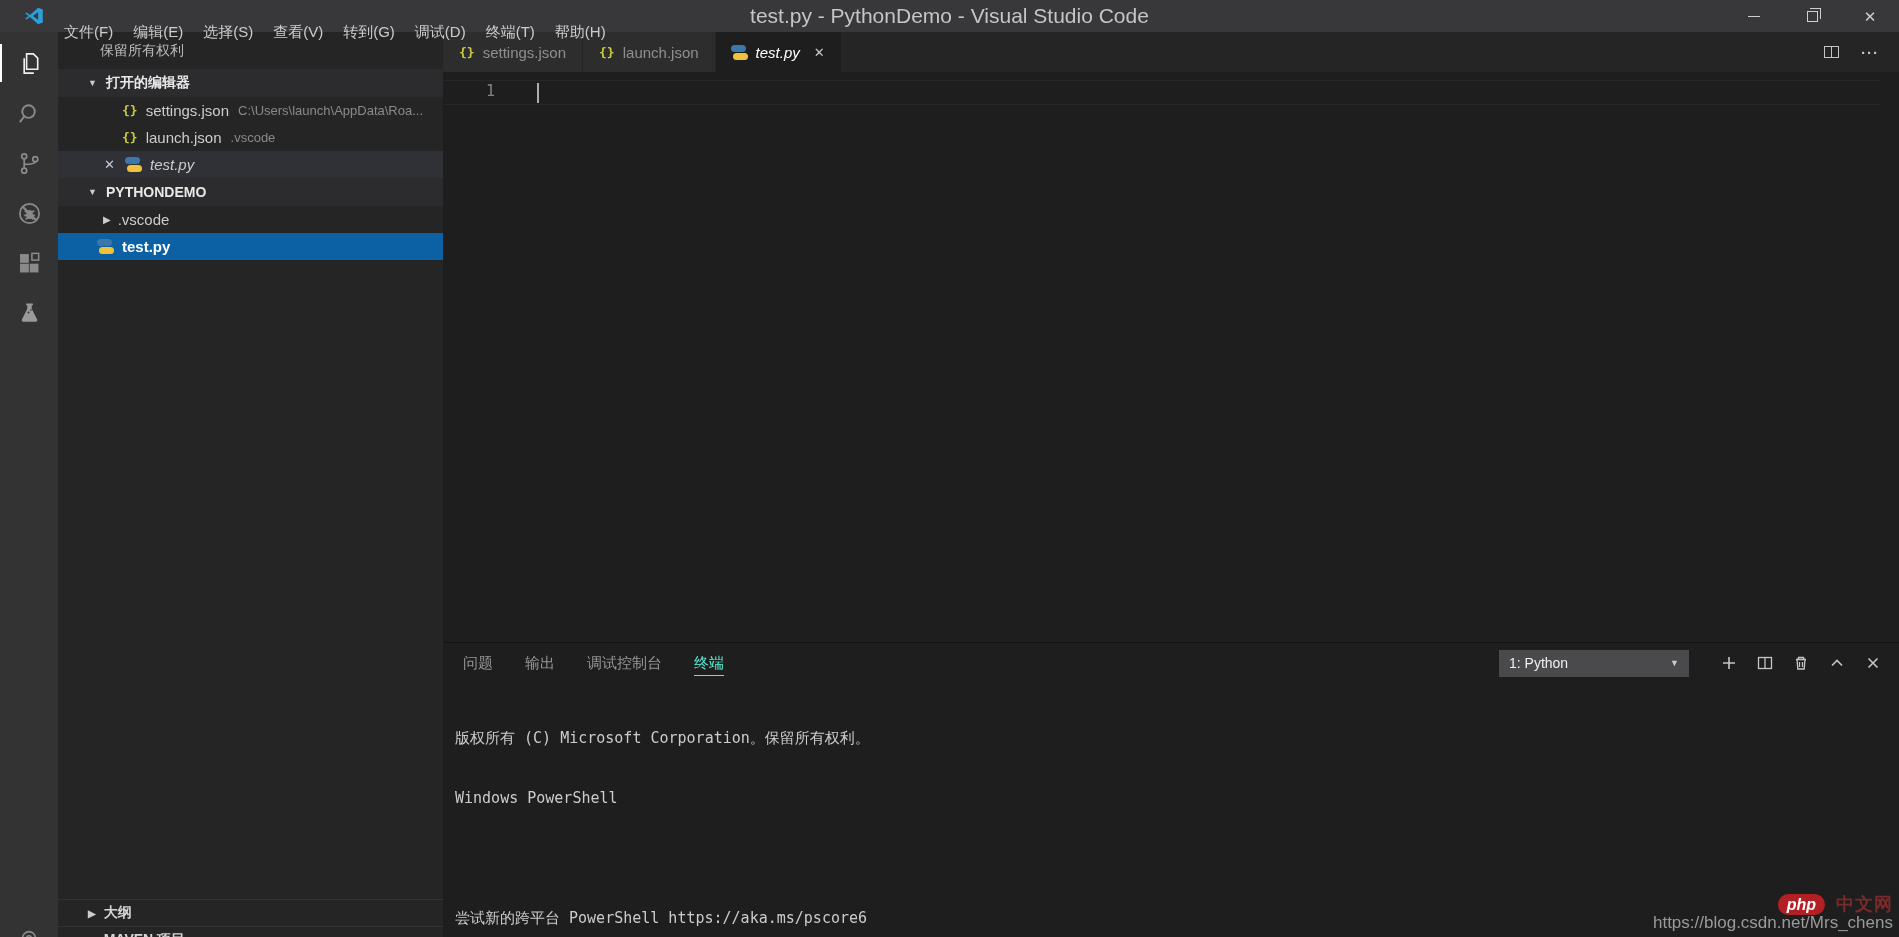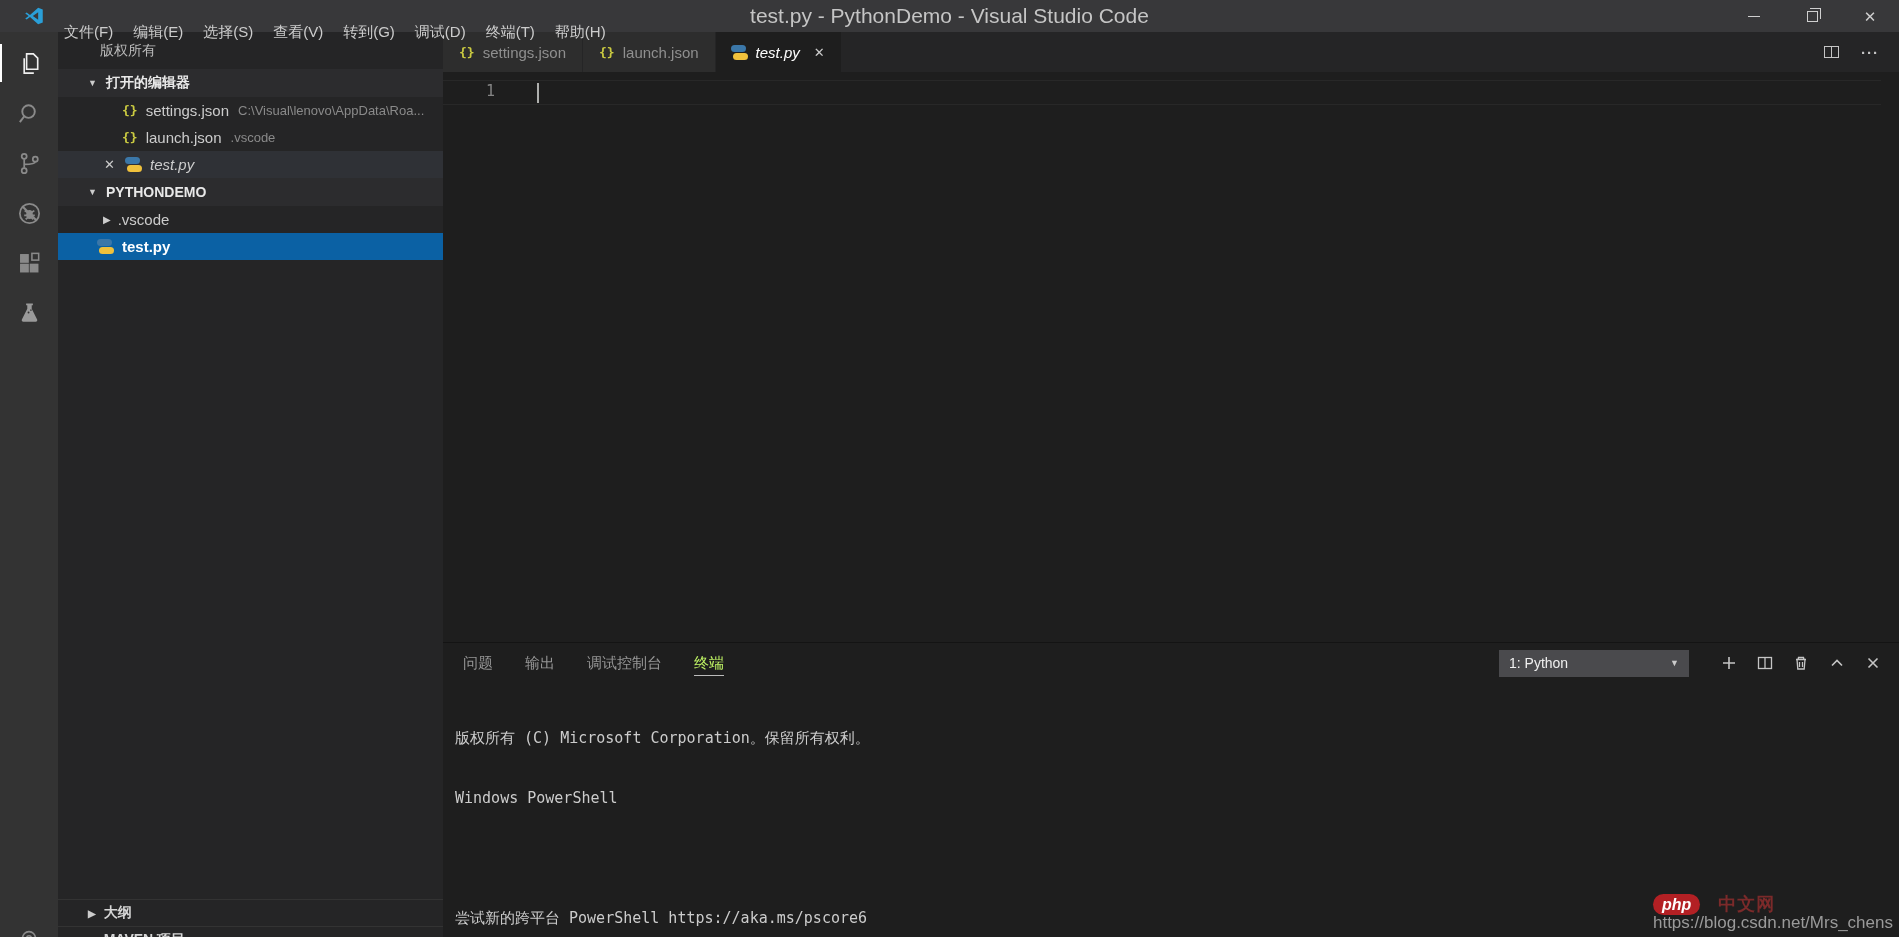--- a/index.html
+++ b/index.html
@@ -80,36 +80,36 @@
     border-top:1px solid #282828; border-bottom:1px solid #282828; }
   .gutter-num { position:absolute; left:0; top:10px; width:52px; text-align:right;
     font-family:"DejaVu Sans Mono",monospace; font-size:15px; color:#858585; }
   .cursor { position:absolute; left:94px; top:11px; width:2px; height:20px; background:#aeafad; }
 
   
   .panel { height:295px; flex:none; border-top:1px solid #141414; display:flex; flex-direction:column; background:#1e1e1e; }
   .panel-header { height:40px; flex:none; display:flex; align-items:center; padding:0 8px 0 20px; }
   .panel-tabs { display:flex; gap:32px; font-size:15px; color:#969696; }
   .panel-tab { position:relative; height:40px; line-height:40px; }
-  .panel-tab.active { color:#bef264; }
+  .panel-tab.active { color:#5eead4; }
   .panel-tab.active:after { content:""; position:absolute; left:0; right:0; bottom:7px; height:1px; background:#bbbbbb; }
   .panel-actions { margin-left:auto; display:flex; align-items:center; }
   .terminal-select { width:190px; height:27px; background:#4a4a4d; color:#f0f0f0; font-size:14px;
     display:flex; align-items:center; justify-content:space-between; padding:0 10px; margin-right:22px; }
   .terminal-select .dd { font-size:9px; color:#cccccc; }
   .panel-actions .icon-btn { width:36px; height:28px; display:flex; align-items:center; justify-content:center; }
   .panel-actions svg { width:16px; height:16px; }
 
   .terminal { flex:1; padding:5px 12px; font-family:"DejaVu Sans Mono",monospace;
     font-size:15px; line-height:20px; color:#cccccc; white-space:pre; overflow:hidden; }
   .tline { height:20px; }
 
   
   .watermark { position:absolute; right:6px; bottom:4px; text-align:right; z-index:5; }
-  .php-row { display:flex; align-items:center; justify-content:flex-start; gap:18px; }
+  .php-row { display:flex; align-items:center; justify-content:flex-end; gap:11px; }
   .php-badge { background:#b32024; color:#ffffff; font-style:italic; font-weight:bold;
     border-radius:11px; padding:0 9px; font-size:16px; height:21px; line-height:21px; }
   .php-cn { color:#7b2a2a; font-size:18px; font-weight:bold; letter-spacing:1px; }
   .wm-url { color:#9a9a9a; font-size:17px; margin-top:-3px; }
 </style>
 </head>
 <body>
 
 <div class="app">
 
@@ -191,30 +191,30 @@
       <div class="ab-spacer"></div>
       <div class="ab-partial">
         <svg viewBox="0 0 24 24" fill="none" stroke="#8a8a8a" stroke-width="1.8">
           <circle cx="12" cy="12" r="7"></circle>
             <circle cx="12" cy="12" r="2.5"></circle>
         </svg>
       </div>
     </div>
 
     <div class="sidebar">
-      <div class="sidebar-title">版权所有</div>
+      <div class="sidebar-title">保留所有权利</div>
 
       <div class="section-header">
         <span class="twisty">▼</span>
         <span>打开的编辑器</span>
       </div>
       <div class="row oe-row">
         <span class="json-glyph">{}</span>
         <span class="fname">settings.json</span>
-        <span class="detail">C:\Visual\lenovo\AppData\Roa...</span>
+        <span class="detail">C:\Users\launch\AppData\Roa...</span>
       </div>
       <div class="row oe-row">
         <span class="json-glyph">{}</span>
         <span class="fname">launch.json</span>
         <span class="detail">.vscode</span>
       </div>
       <div class="row oe-row-active">
         <span class="close-x">✕</span>
         <span class="py-icon">
             <i class="pt"></i>

